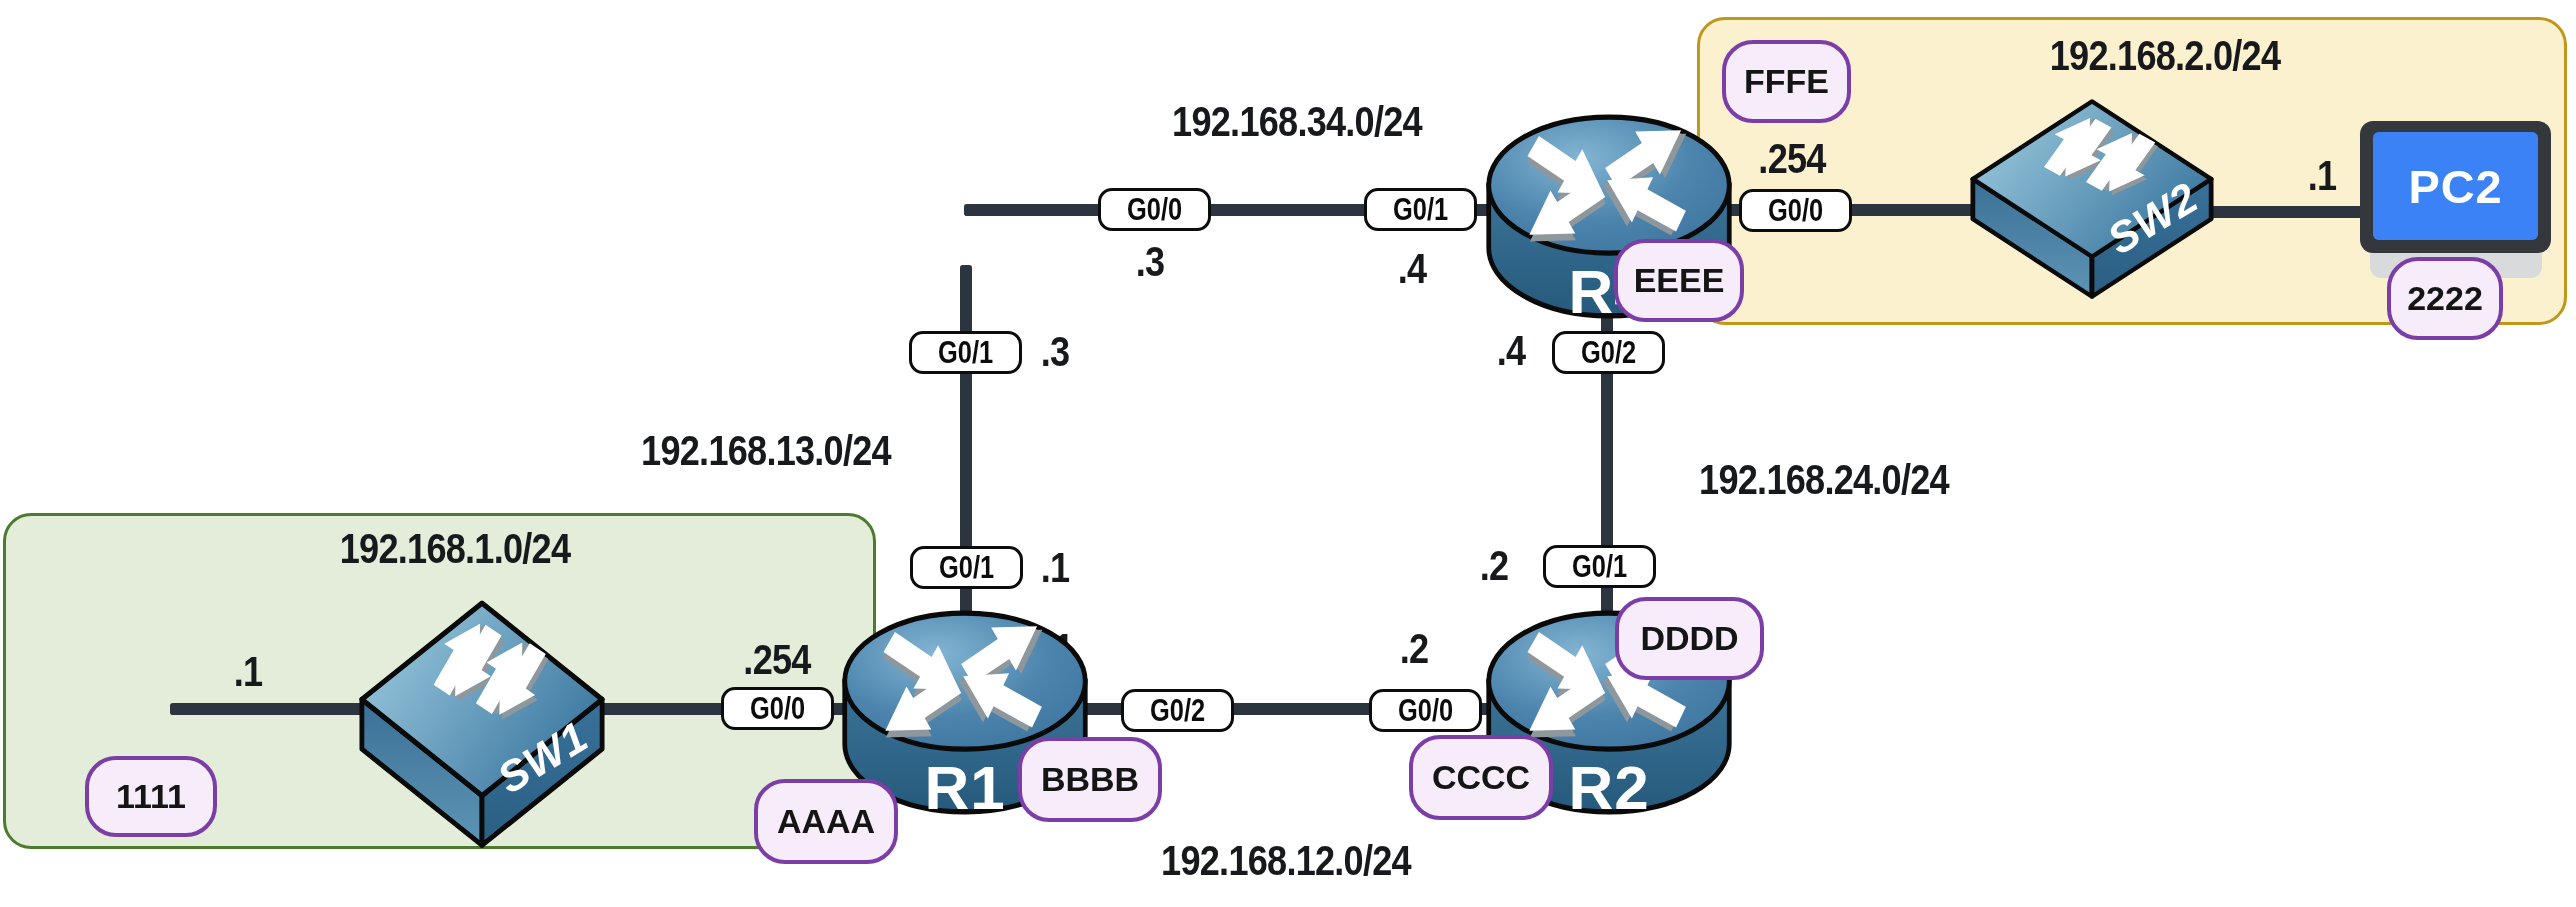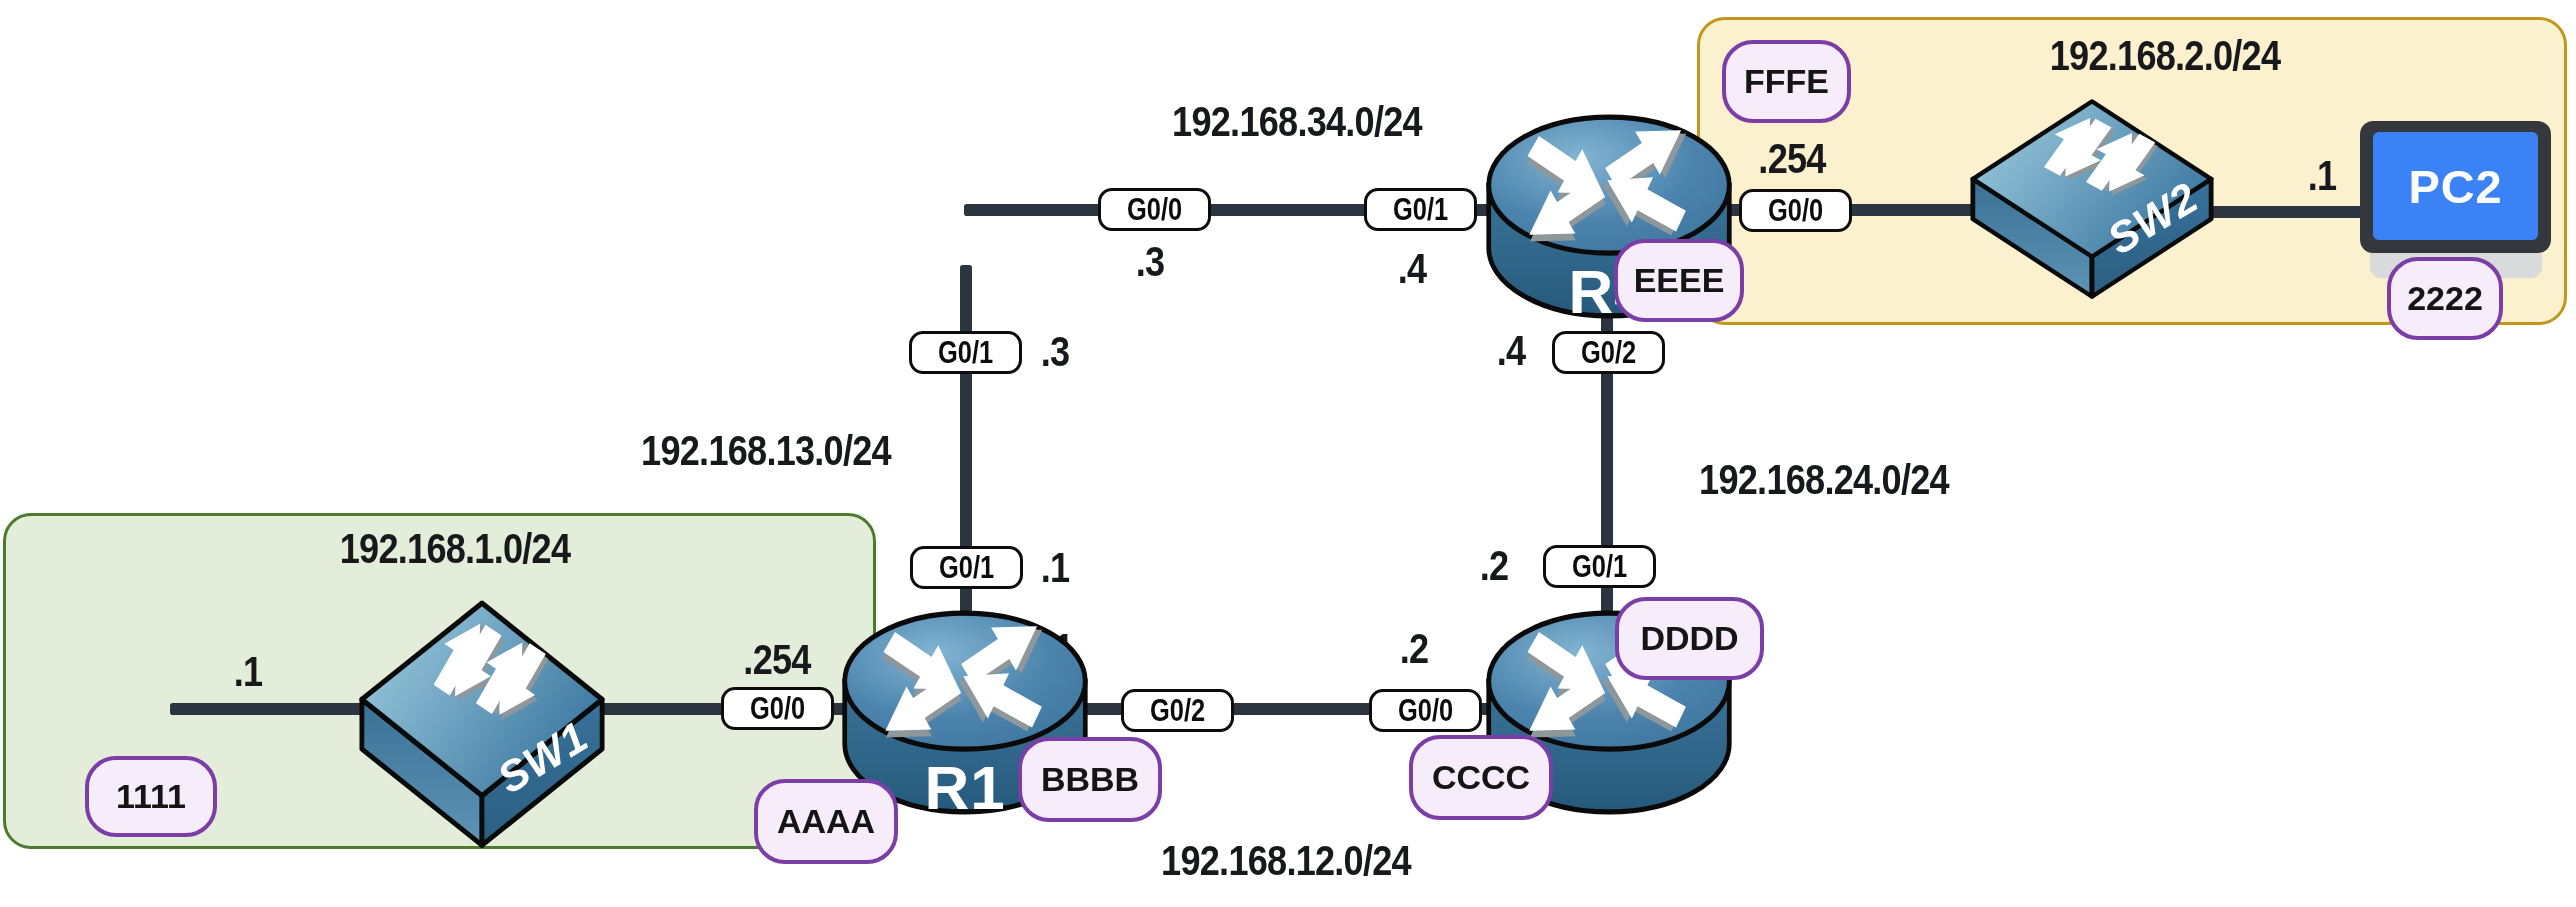--- a/index.html
+++ b/index.html
@@ -180,20 +180,21 @@
   <div class="node" style="left:840px;top:608px;width:250px;height:208px;">
     <svg width="250" height="208" viewBox="0 0 264 202" preserveAspectRatio="none">
         <use href="#sym-router"></use>
       </svg>
     <div class="rlabel">R1</div>
   </div>
   <div class="node" style="left:1484px;top:608px;width:250px;height:208px;">
     <svg width="250" height="208" viewBox="0 0 264 202" preserveAspectRatio="none">
         <use href="#sym-router"></use>
       </svg>
+    <div class="rlabel">R2</div>
   </div>
 
   <div class="iface" style="left:721px;top:687px;">
       <span>G0/0</span>
     </div>
   <div class="iface" style="left:910px;top:546px;">
       <span>G0/1</span>
     </div>
   <div class="iface" style="left:1121px;top:689px;">
       <span>G0/2</span>

